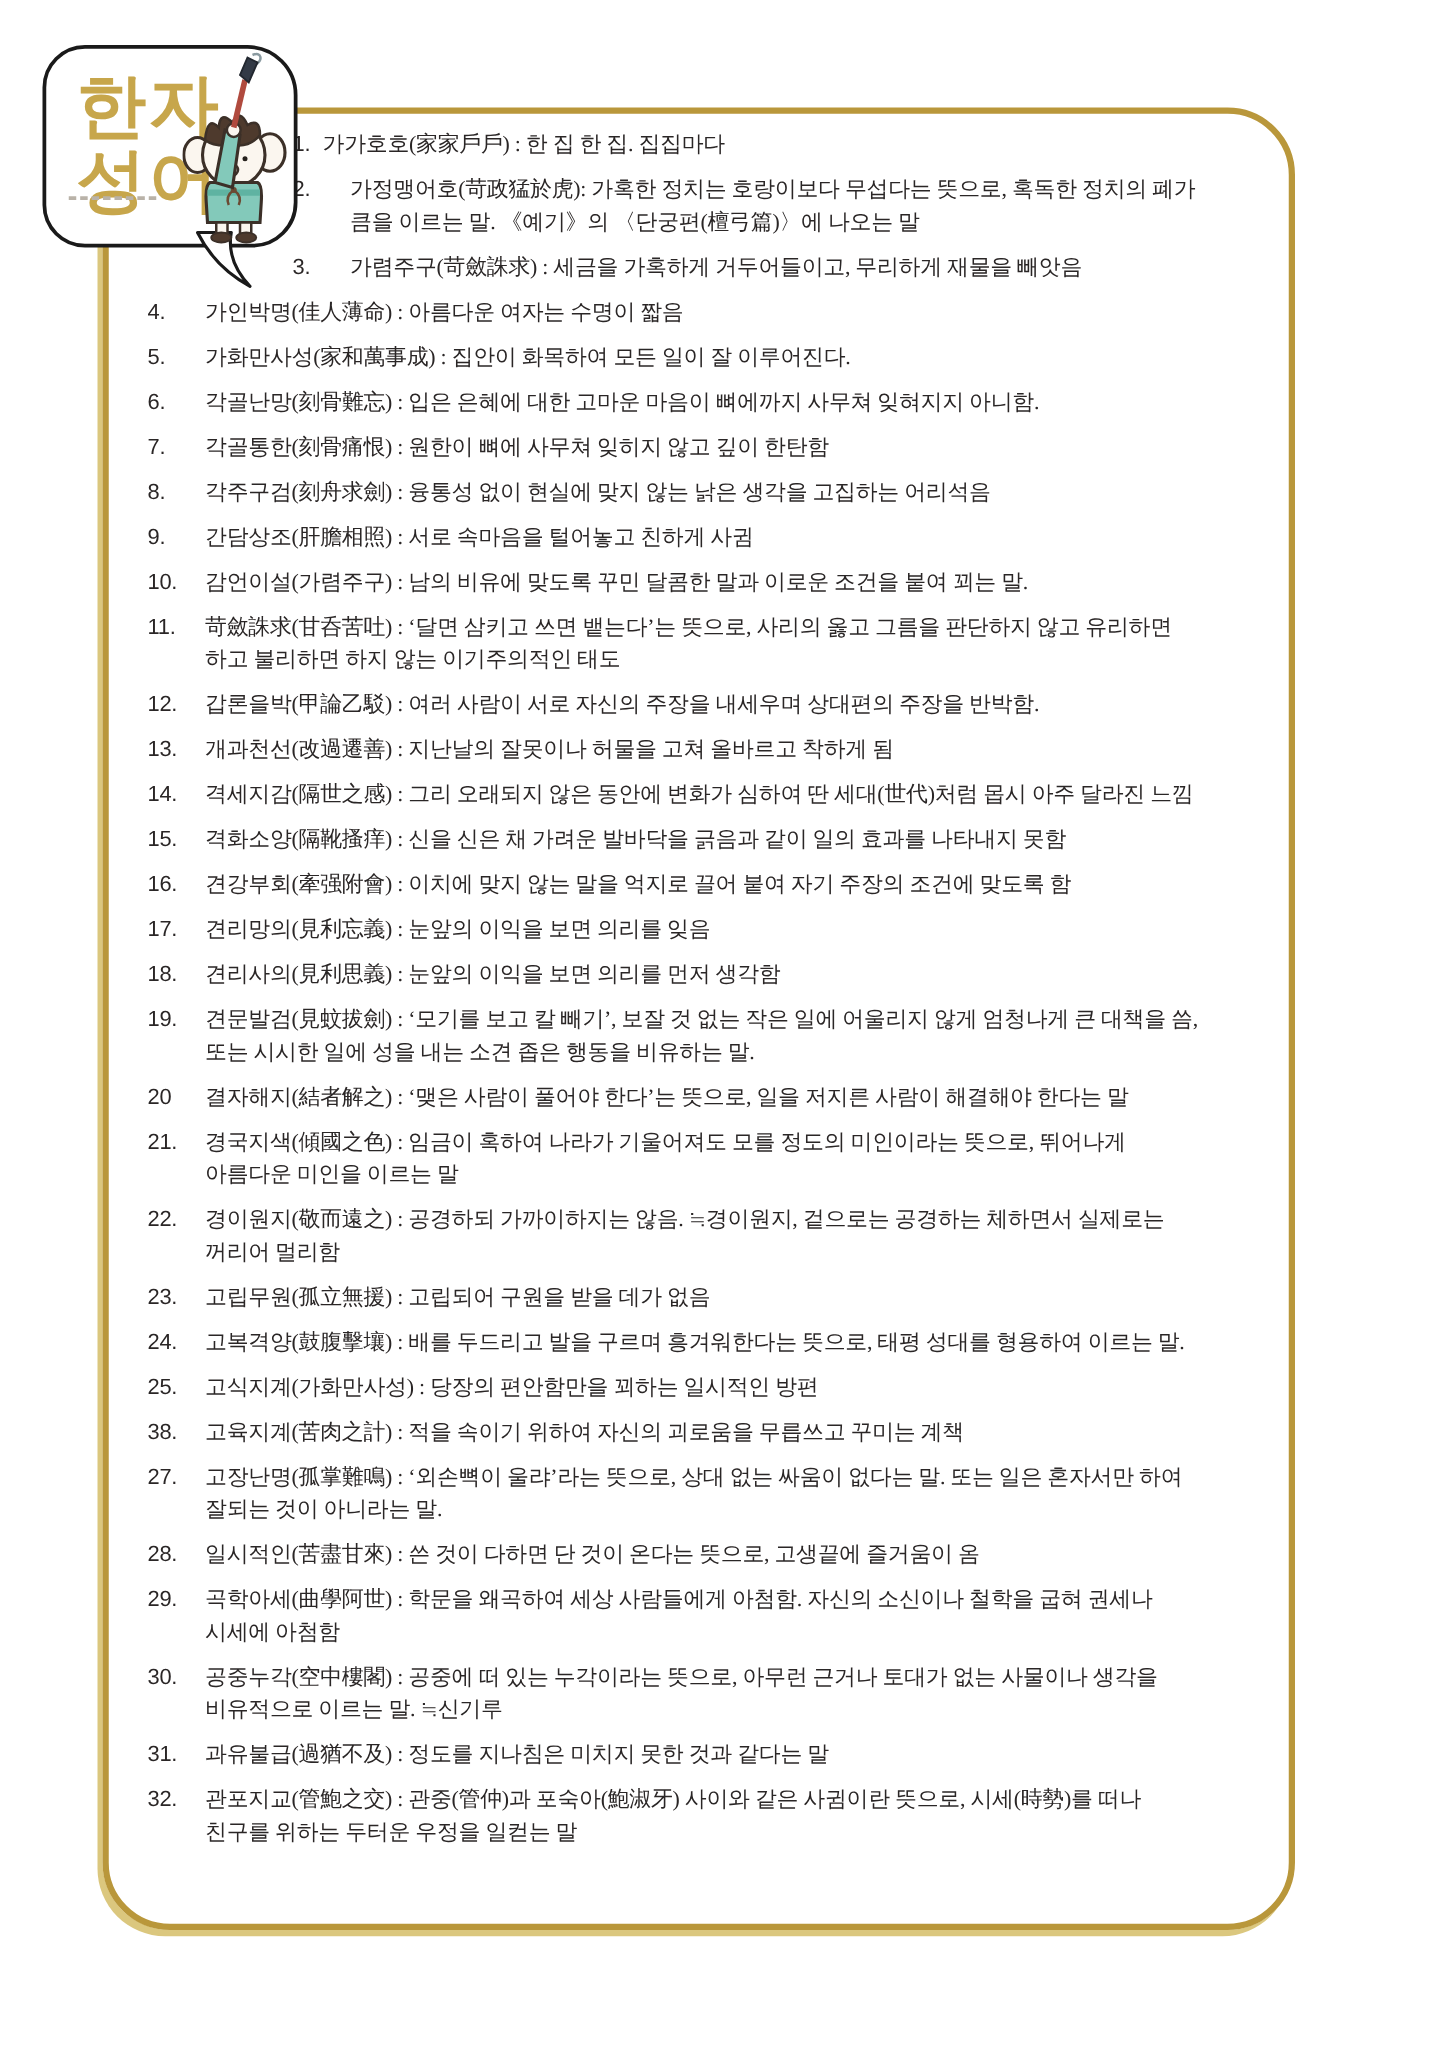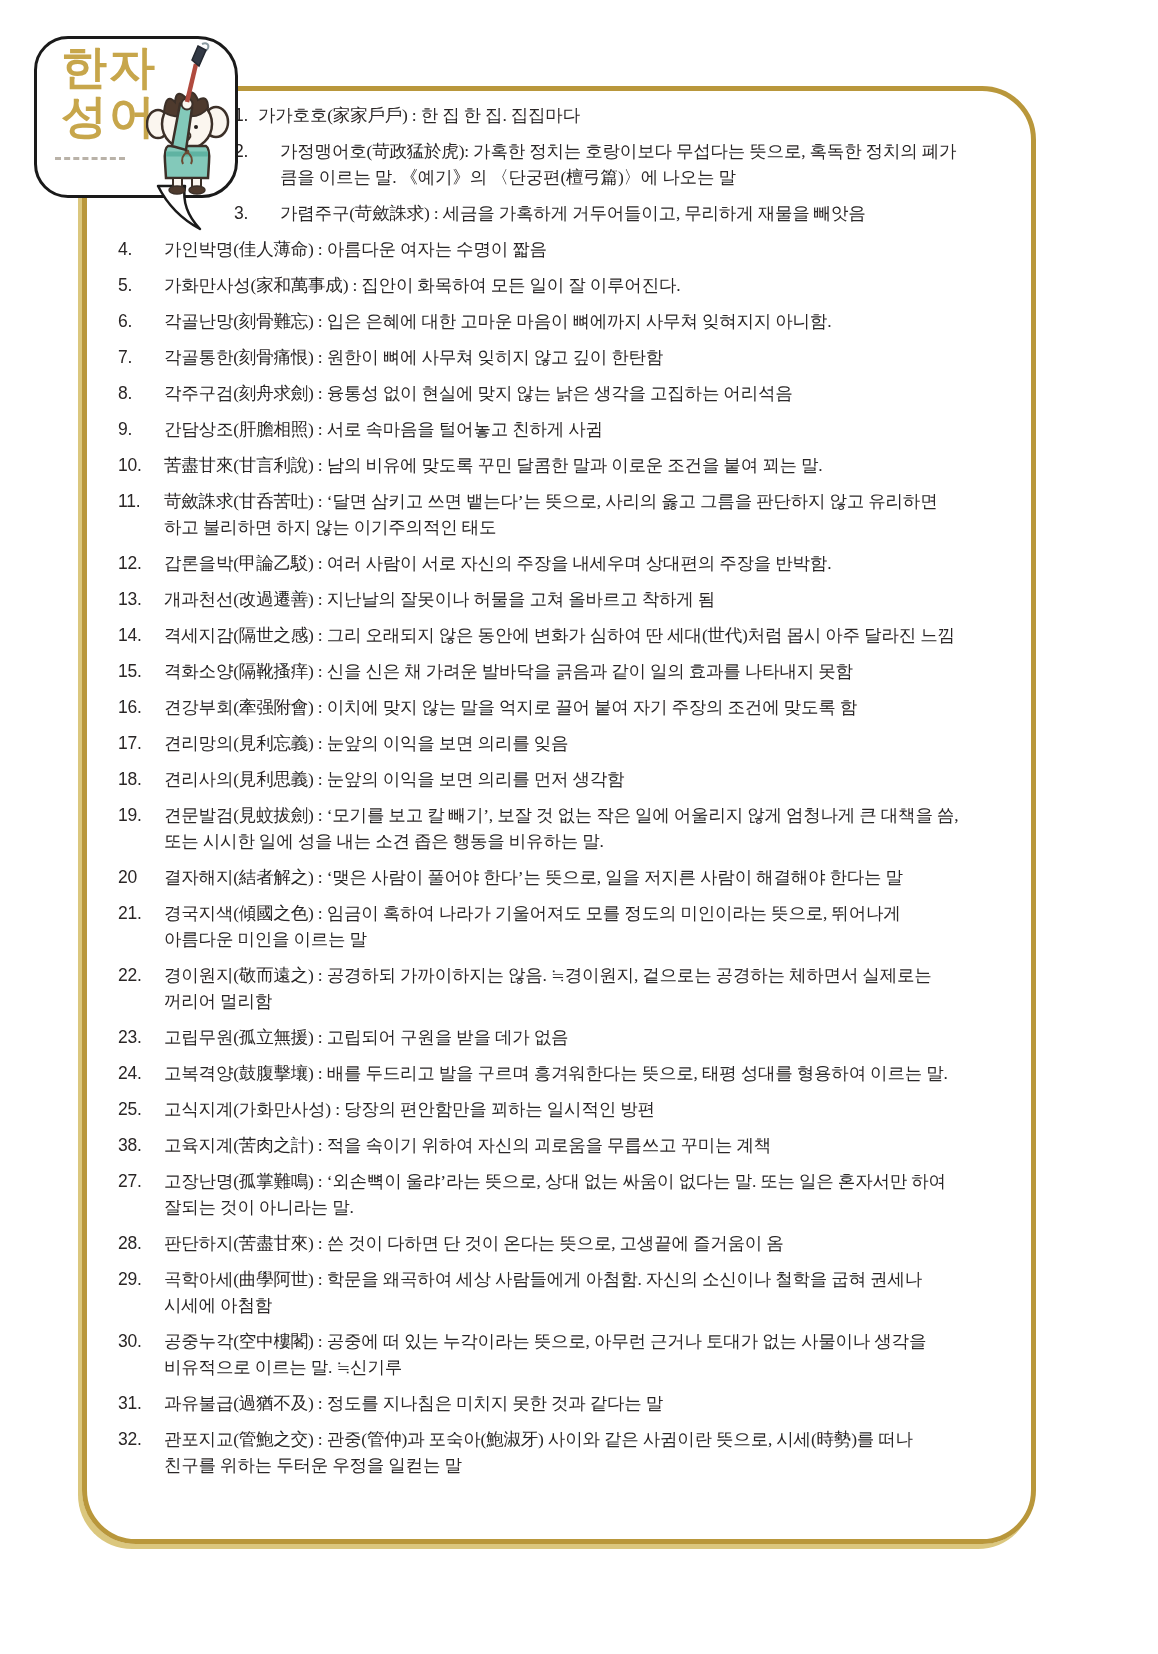--- a/index.html
+++ b/index.html
@@ -17,22 +17,22 @@
     z-index:1;
   }
   
   .bubble {
     position:absolute; left:34px; top:36px; width:198px; height:156px;
     background:#fff; border:3px solid #1a1a1a;
     border-radius:34px 40px 36px 34px;
     z-index:5;
   }
   .bubble-title {
-    position:absolute; left:24px; top:4px;
-    font-size:46px; font-weight:bold; line-height:1.06; letter-spacing:2px;
+    position:absolute; left:24px; top:16px;
+    font-size:56px; font-weight:bold; line-height:1.06; letter-spacing:2px;
     color:var(--title-gold,#c7a64b);
   }
   .bubble-dashes {
     position:absolute; left:18px; top:118px; width:70px;
     border-top:3px dashed #b9b2a8;
   }
   .tail { position:absolute; left:150px; top:184px; z-index:6; }
   .mascot { position:absolute; left:146px; top:40px; z-index:7; }
   
   .content { position:absolute; left:118px; top:102px; width:848px; z-index:2; }
@@ -139,21 +139,21 @@
     <span class="bodytxt"><span>각주구검(刻舟求劍) : </span><span>융통성 없이 현실에 맞지 않는 낡은 생각을 고집하는 어리석음</span></span>
   </div>
 
   <div class="item">
     <span class="num">9.</span>
     <span class="bodytxt"><span>간담상조(肝膽相照) : </span><span>서로 속마음을 털어놓고 친하게 사귐</span></span>
   </div>
 
   <div class="item">
     <span class="num">10.</span>
-    <span class="bodytxt"><span>苦盡甘來(甘言利說) : </span><span>남의 비유에 맞도록 꾸민 달콤한 말과 이로운 조건을 붙여 꾀는 말.</span></span>
+    <span class="bodytxt"><span>감언이설(가렴주구) : </span><span>남의 비유에 맞도록 꾸민 달콤한 말과 이로운 조건을 붙여 꾀는 말.</span></span>
   </div>
 
   <div class="item">
     <span class="num">11.</span>
     <span class="bodytxt"><span>苛斂誅求(甘呑苦吐) : </span><span>‘달면 삼키고 쓰면 뱉는다’는 뜻으로, 사리의 옳고 그름을 판단하지 않고 유리하면 하고 불리하면 하지 않는 이기주의적인 태도</span></span>
   </div>
 
   <div class="item">
     <span class="num">12.</span>
     <span class="bodytxt"><span>갑론을박(甲論乙駁) : </span><span>여러 사람이 서로 자신의 주장을 내세우며 상대편의 주장을 반박함.</span></span>
@@ -229,21 +229,21 @@
     <span class="bodytxt"><span>고육지계(苦肉之計) : </span><span>적을 속이기 위하여 자신의 괴로움을 무릅쓰고 꾸미는 계책</span></span>
   </div>
 
   <div class="item">
     <span class="num">27.</span>
     <span class="bodytxt"><span>고장난명(孤掌難鳴) : </span><span>‘외손뼉이 울랴’라는 뜻으로, 상대 없는 싸움이 없다는 말. 또는 일은 혼자서만 하여 잘되는 것이 아니라는 말.</span></span>
   </div>
 
   <div class="item">
     <span class="num">28.</span>
-    <span class="bodytxt"><span>판단하지(苦盡甘來) : </span><span>쓴 것이 다하면 단 것이 온다는 뜻으로, 고생끝에 즐거움이 옴</span></span>
+    <span class="bodytxt"><span>일시적인(苦盡甘來) : </span><span>쓴 것이 다하면 단 것이 온다는 뜻으로, 고생끝에 즐거움이 옴</span></span>
   </div>
 
   <div class="item">
     <span class="num">29.</span>
     <span class="bodytxt"><span>곡학아세(曲學阿世) : </span><span>학문을 왜곡하여 세상 사람들에게 아첨함. 자신의 소신이나 철학을 굽혀 권세나 시세에 아첨함</span></span>
   </div>
 
   <div class="item">
     <span class="num">30.</span>
     <span class="bodytxt"><span>공중누각(空中樓閣) : </span><span>공중에 떠 있는 누각이라는 뜻으로, 아무런 근거나 토대가 없는 사물이나 생각을 비유적으로 이르는 말. ≒신기루</span></span>

